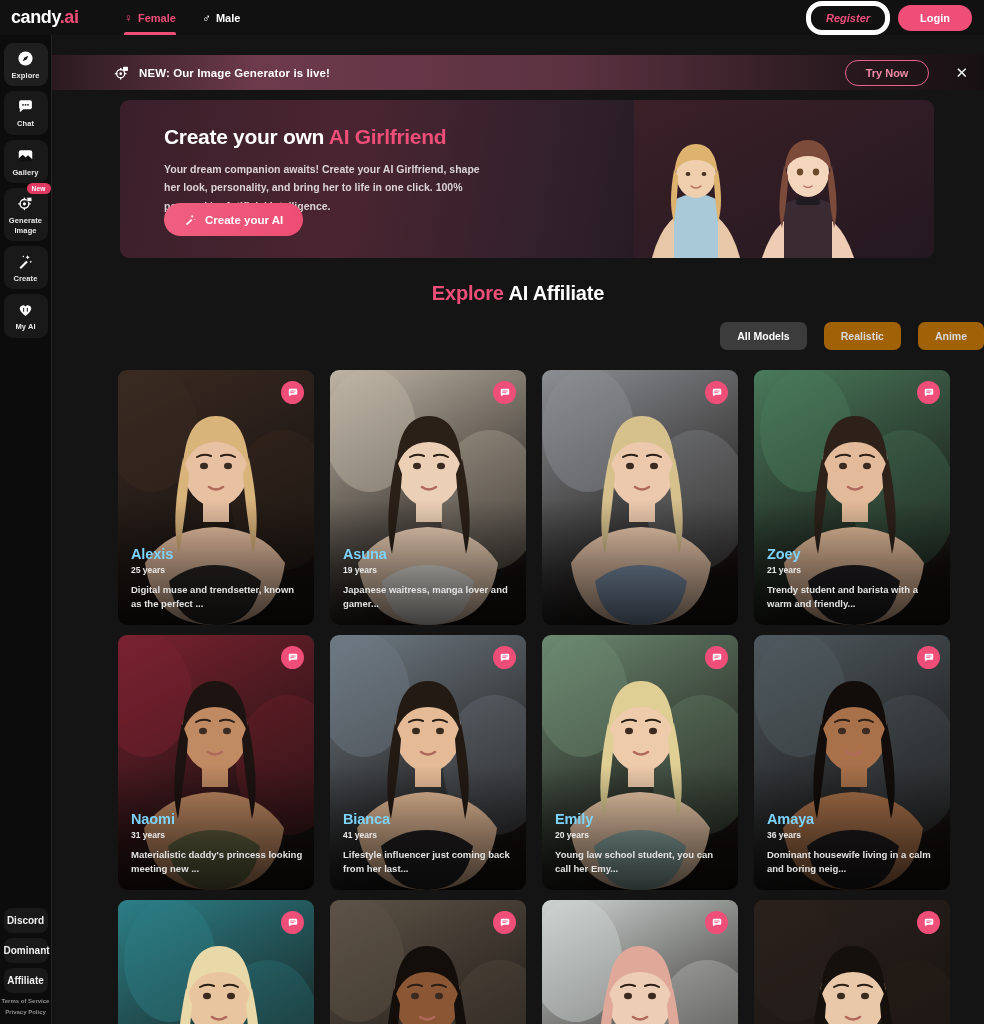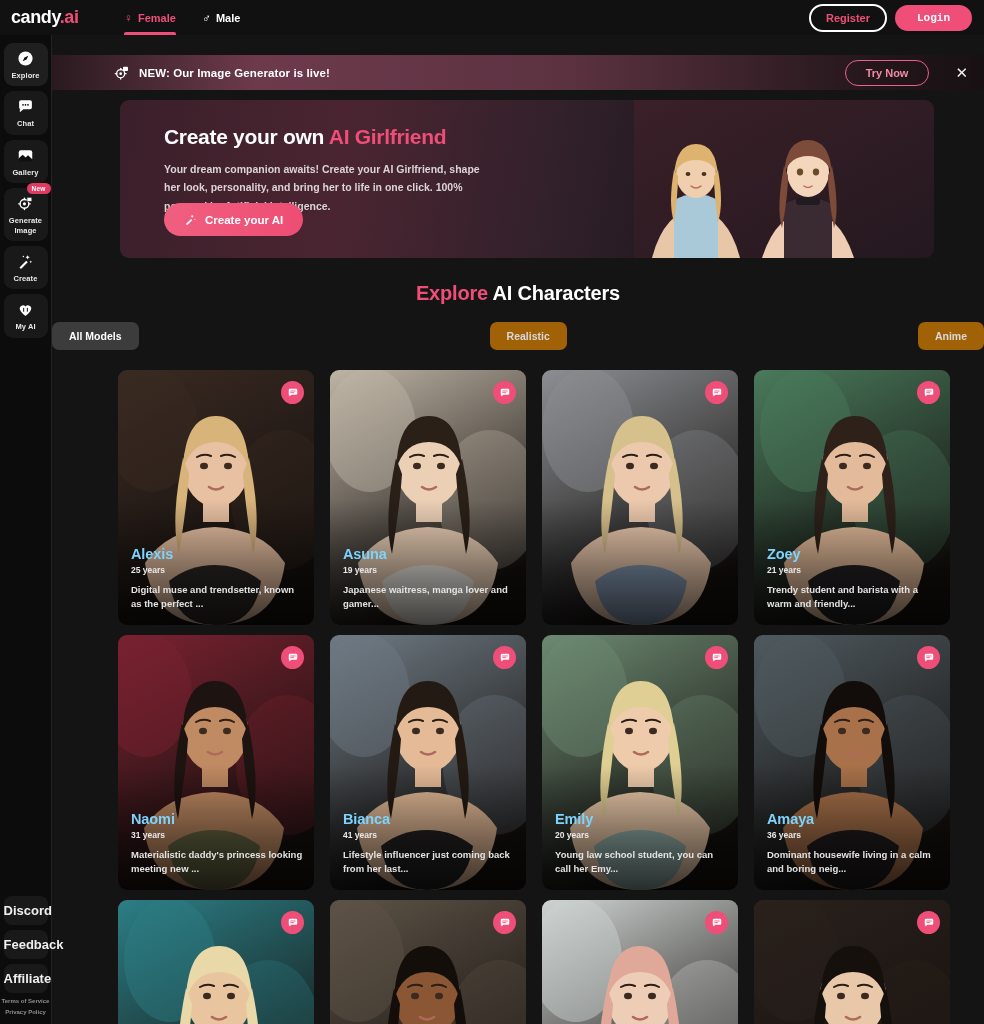--- a/index.html
+++ b/index.html
@@ -32,28 +32,28 @@
   .gnav.active { color: #ef4e79; }
   .gnav.active::after {
     content: ""; position: absolute; left: 0; right: 0; bottom: 0;
     height: 3px; background: #ef4e79; border-radius: 2px 2px 0 0;
   }
   .gnav .sym { font-size: 12px; line-height: 1; }
   .topbar-right {
     margin-left: auto; display: flex; align-items: center; gap: 8px; padding-right: 12px;
   }
   .btn-register {
-    border: 2px solid #ffffff; color: #ef4e79; background: transparent;
+    border: 5px solid #ffffff; color: #ef4e79; background: transparent;
     font-size: 11px; font-weight: 700; padding: 6px 15px; border-radius: 16px;
-    font-family: inherit; cursor: pointer;
+    font-family: inherit; cursor: pointer; font-style: italic;
   }
   .btn-login {
     border: none; color: #fff; background: #ef4e79;
     font-size: 11px; font-weight: 700; padding: 7px 22px; border-radius: 16px;
-    font-family: Liberation Mono, monospace; cursor: pointer;
+    font-family: Liberation Sans, sans-serif; cursor: pointer;
   }
 
   
   .sidebar {
     position: absolute; top: 35px; left: 0; width: 52px; height: 989px;
     background: #0c0c0c; border-right: 1px solid #232323;
     display: flex; flex-direction: column; align-items: center;
     padding-top: 8px; z-index: 30;
   }
   .side-item {
@@ -73,21 +73,21 @@
     background: #e03a63; color: #fff; font-size: 6.5px; font-weight: 700;
     padding: 2px 5px; border-radius: 7px; letter-spacing: .2px;
   }
   .side-bottom {
     margin-top: auto; display: flex; flex-direction: column; align-items: center;
     width: 100%; padding-bottom: 4px;
   }
   .side-btn {
     width: 44px; padding: 7px 0; margin-bottom: 5px;
     background: #191919; border-radius: 8px; text-align: center;
-    font-size: 13px; font-weight: 700; color: #efefef; cursor: pointer;
+    font-size: 10px; font-weight: 700; color: #efefef; cursor: pointer;
   }
   .side-link {
     font-size: 6px; font-weight: 700; color: #8f8f8f; margin-bottom: 5px;
     cursor: pointer; text-align: center;
   }
 
   
   .main {
     position: absolute; top: 35px; left: 52px; width: 932px; height: 989px;
     background: #141414; overflow: hidden;
@@ -138,21 +138,21 @@
     position: absolute; right: 0; top: 0; width: 300px; height: 158px;
     overflow: hidden;
   }
 
   
   .sec-title {
     text-align: center; margin-top: 24px;
     font-size: 20px; font-weight: 700; letter-spacing: -0.2px;
   }
   .sec-title .accent { color: #ef4e79; }
-  .filters { display: flex; justify-content: space-between; gap: 17px; margin-top: 17px; }
+  .filters { display: flex; justify-content: flex-end; gap: 17px; margin-top: 17px; }
   .filter-chip {
     background: #2b2b2b; color: #e6e6e6; border: none; border-radius: 7px;
     font-size: 10.5px; font-weight: 700; padding: 8px 17px;
     font-family: inherit; cursor: pointer;
   }
   .filter-chip.active { background: #3c3c3c; color: #ffffff; }
   .filter-chip.dim { background: #a16207; color: #d8d8d8; }
 
   
   .grid {
@@ -263,21 +263,21 @@
   <div class="side-item">
     <svg class="side-ico" viewBox="0 0 24 24">
       <path d="M12 21s-8.2-5.1-8.2-11A4.8 4.8 0 0112 7.6 4.8 4.8 0 0120.2 10c0 5.9-8.2 11-8.2 11z" fill="#fff"></path>
       <path d="M9.4 10.2v4.4M14.6 10.2v4.4" stroke="#111" stroke-width="1.4" stroke-linecap="round"></path>
     </svg>
     <span class="side-label">My AI</span>
   </div>
 
   <div class="side-bottom">
     <div class="side-btn">Discord</div>
-    <div class="side-btn">Feedback</div>
+    <div class="side-btn">Dominant</div>
     <div class="side-btn">Affiliate</div>
     <div class="side-link">Terms of Service</div>
     <div class="side-link">Privacy Policy</div>
   </div>
 </div>
 
 <div class="main">
 
   <div class="promo">
     <svg class="promo-ico" viewBox="0 0 24 24">
@@ -350,21 +350,21 @@
       <svg width="13" height="13" viewBox="0 0 24 24">
         <path d="M3.5 20.5l9.5-9.5 2.2 2.2-9.5 9.5z" fill="#fff"></path>
         <path d="M15 3l.9 2.1L18 6l-2.1.9L15 9l-.9-2.1L12 6l2.1-.9z" fill="#fff"></path>
         <circle cx="20" cy="12" r="1.1" fill="#fff"></circle>
       </svg>
       <span>Create your AI</span>
     </button>
   </div>
 
   <div class="sec-title">
-    <span class="accent">Explore</span><span> AI Characters</span>
+    <span class="accent">Explore</span><span> AI Affiliate</span>
   </div>
 
   <div class="filters">
     <button class="filter-chip active">All Models</button>
     <button class="filter-chip dim">Realistic</button>
     <button class="filter-chip dim">Anime</button>
   </div>
 
   <div class="grid" id="card-grid">
       <div class="card">

